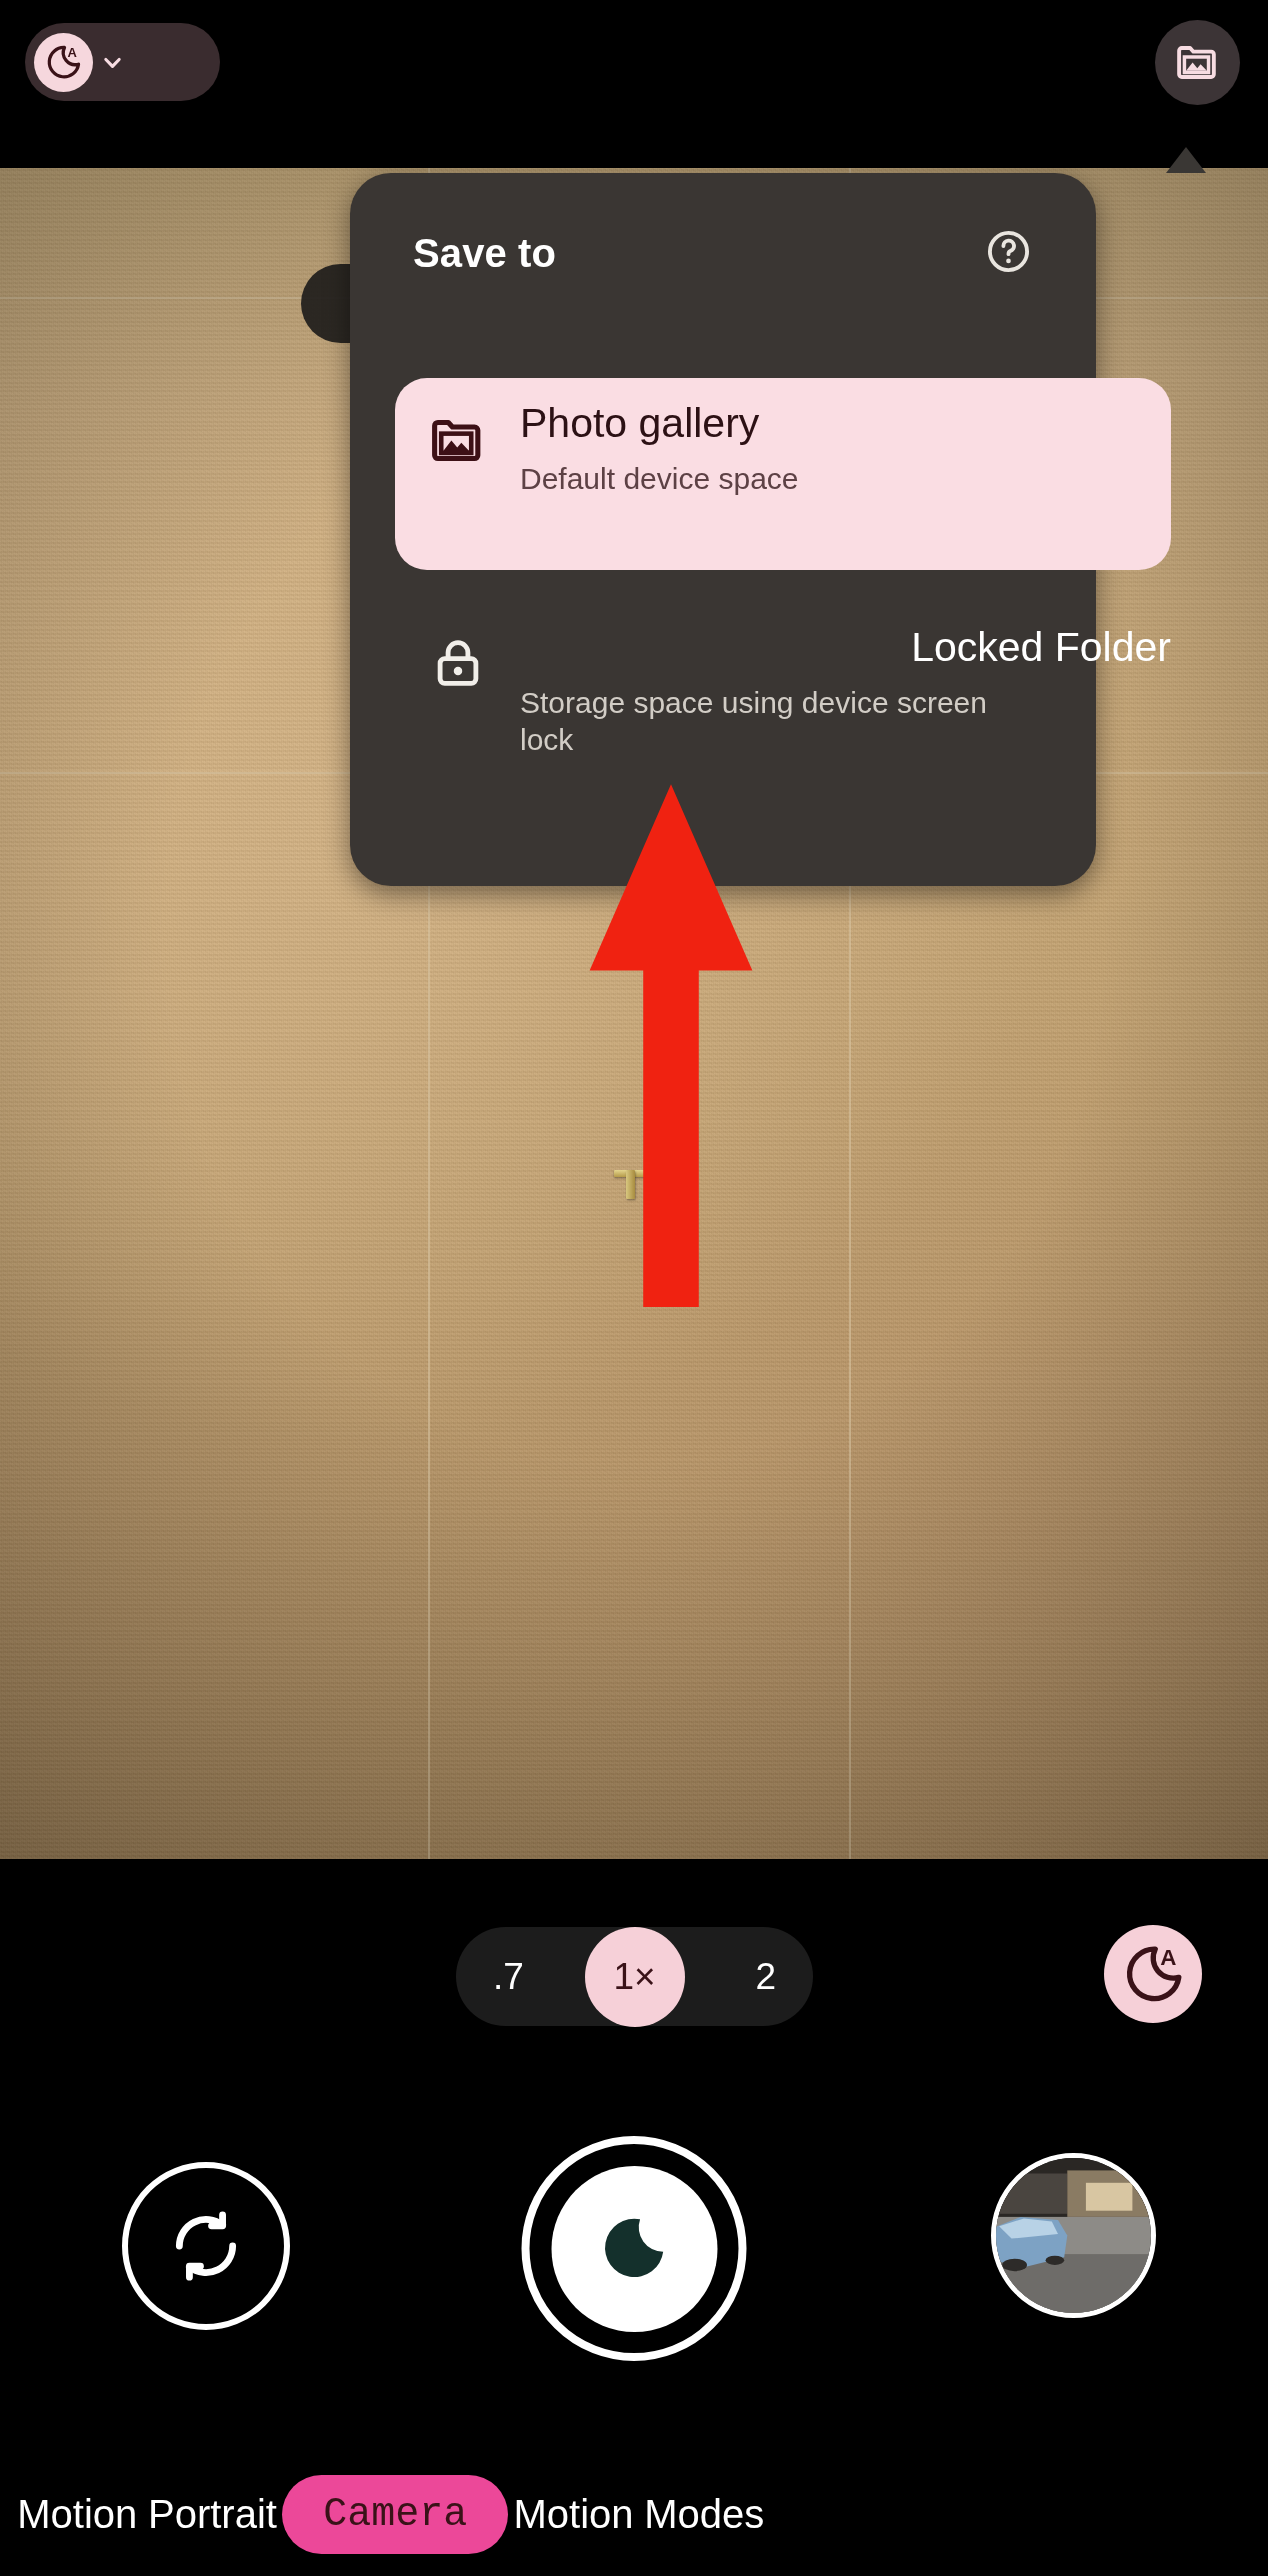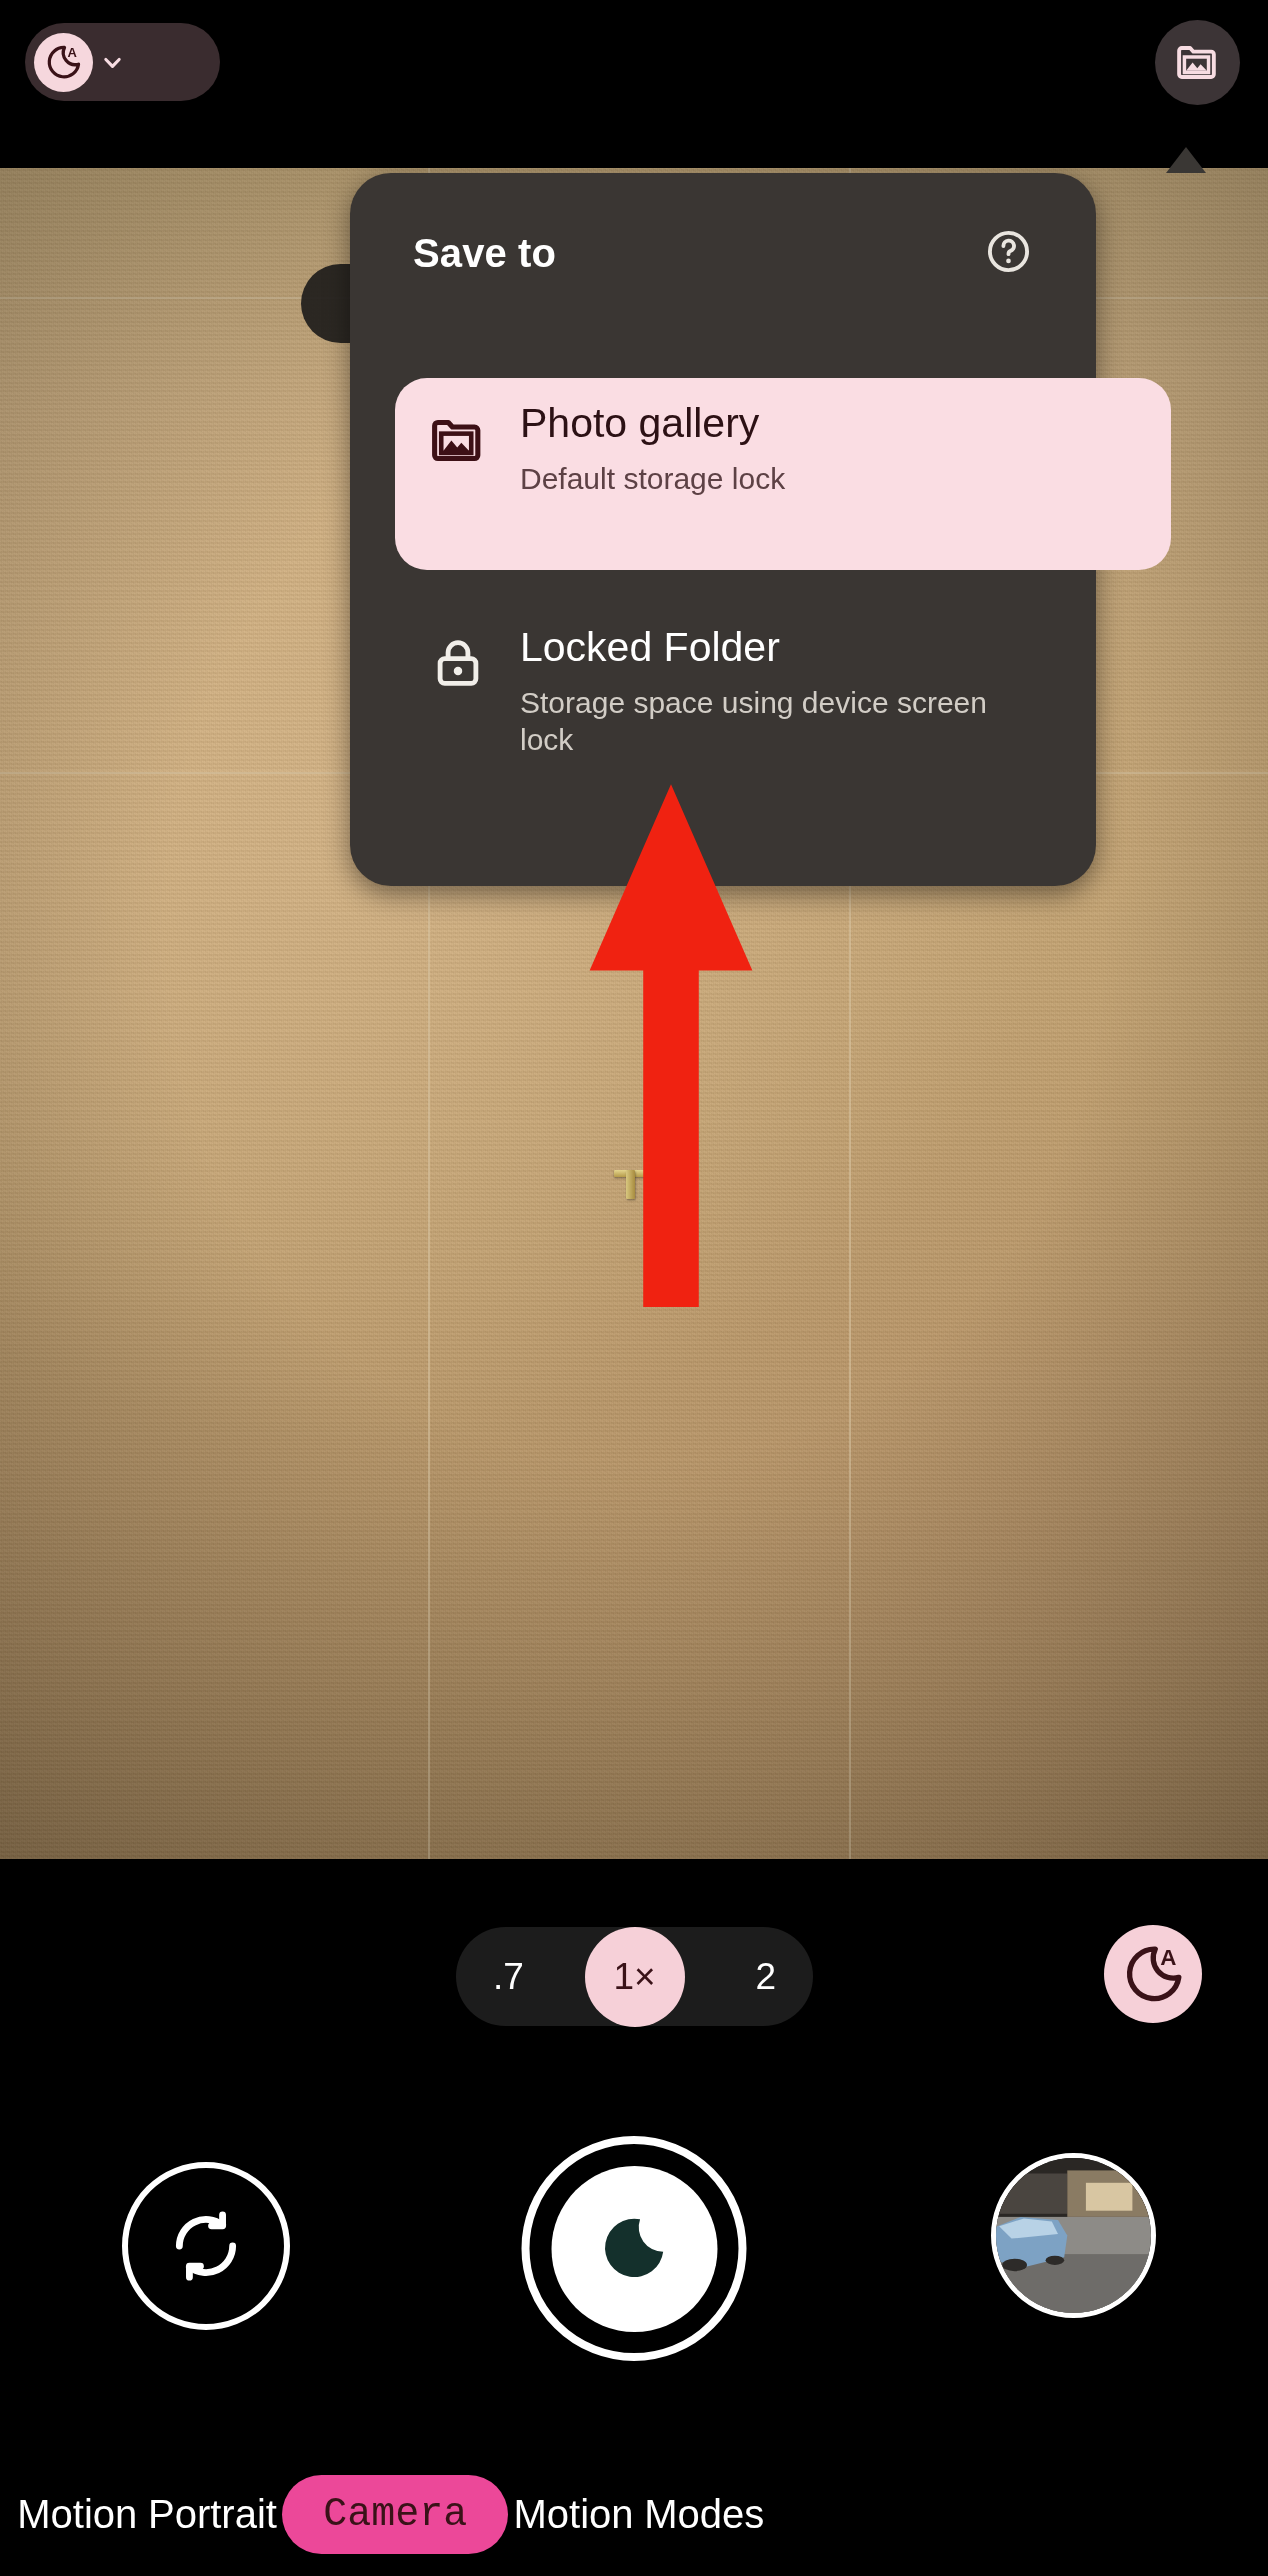--- a/index.html
+++ b/index.html
@@ -87,21 +87,21 @@
     display:flex; align-items:flex-start; padding:25px 0 25px 0;
   }
   #opt-gallery { top:205px; height:192px; background:#fadde3; }
   #opt-locked  { top:429px; height:198px; background:transparent; }
   .opt .ic { width:125px; display:flex; justify-content:center; padding-top:6.6px; }
   .opt .tx { flex:1; }
   .opt .tt { font-size:41px; font-weight:400; line-height:1.0; }
   .opt .sb { font-size:30px; font-weight:400; line-height:1.24; margin-top:16px; }
   #opt-gallery .tt { color:#2c1115; }
   #opt-gallery .sb { color:#5d4145; }
-  #opt-locked .tt  { color:#ffffff; }
+  #opt-locked .tt  { color:#ffffff;text-align:right; }
   #opt-locked .sb  { color:#d2cdc6; max-width:515px; }
 
   
   #red-arrow { position:absolute; left:585px; top:779px; width:172px; height:528px; z-index:60; }
 
   
   #bottom { position:absolute; left:0; top:1859px; width:1268px; height:717px; background:#000; z-index:40; }
 
   #zoom-pill {
     position:absolute; left:456px; top:68px; width:357px; height:99px;
@@ -211,21 +211,21 @@
   <div class="opt" id="opt-gallery">
     <div class="ic">
       <svg width="61" height="61" viewBox="0 0 24 24">
         <path d="M3 6.2a1.3 1.3 0 0 1 1.3-1.3h4.1l1.6 1.8h8.7A1.3 1.3 0 0 1 20 8v9.8a1.3 1.3 0 0 1-1.3 1.3H4.3A1.3 1.3 0 0 1 3 17.8Z" fill="none" stroke="#3d1016" stroke-width="2" stroke-linejoin="round"></path>
         <rect x="5.6" y="9.3" width="11.8" height="7.6" fill="none" stroke="#3d1016" stroke-width="1.8"></rect>
         <path d="M6.4 16.1 9.6 12l2.3 2.8 1.6-1.9 3.1 3.2Z" fill="#3d1016"></path>
       </svg>
     </div>
     <div class="tx">
       <div class="tt">Photo gallery</div>
-      <div class="sb">Default storage lock</div>
+      <div class="sb">Default device space</div>
     </div>
   </div>
 
   <div class="opt" id="opt-locked">
     <div class="ic">
       <svg width="58" height="58" viewBox="0 0 24 24">
         <rect x="4.6" y="10.2" width="14.8" height="10.2" rx="1.9" fill="none" stroke="#f1eee9" stroke-width="2"></rect>
         <path d="M7.9 10.2V7.7a4.1 4.1 0 0 1 8.2 0v2.5" fill="none" stroke="#f1eee9" stroke-width="2" stroke-linecap="round"></path>
         <circle cx="12" cy="15.3" r="1.75" fill="#f1eee9"></circle>
       </svg>

